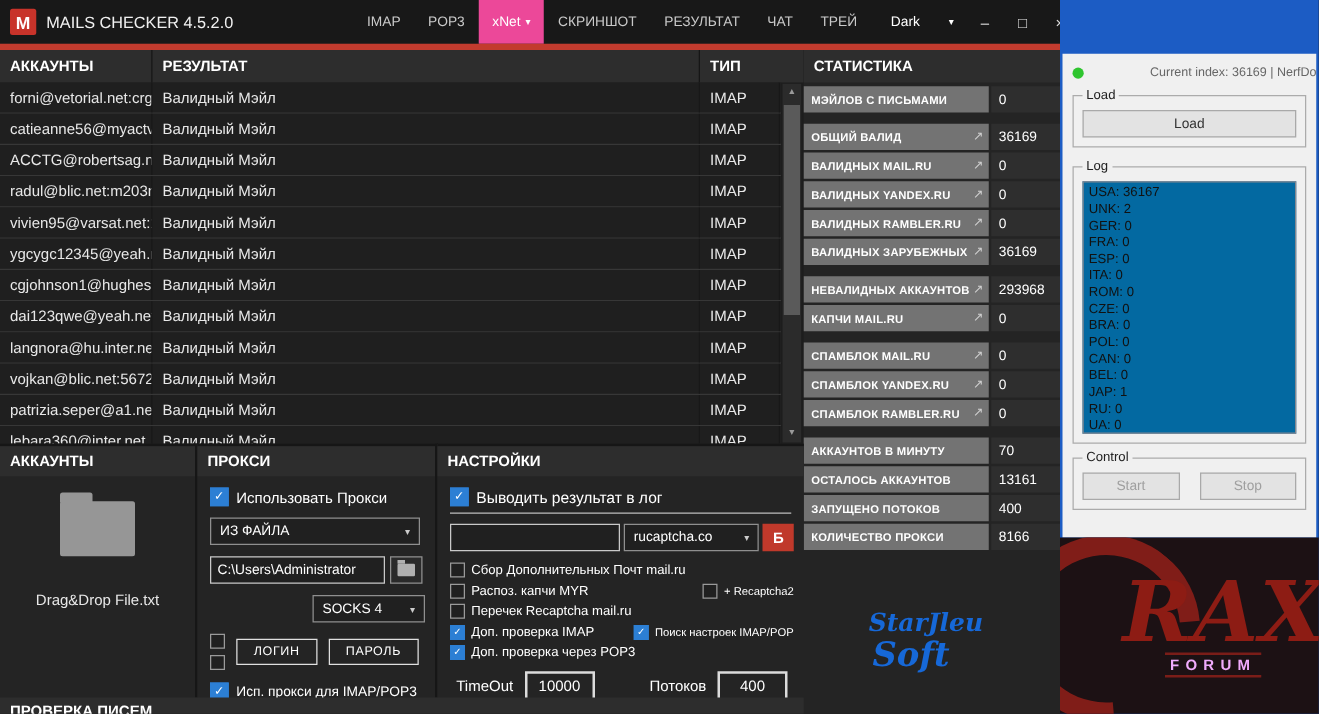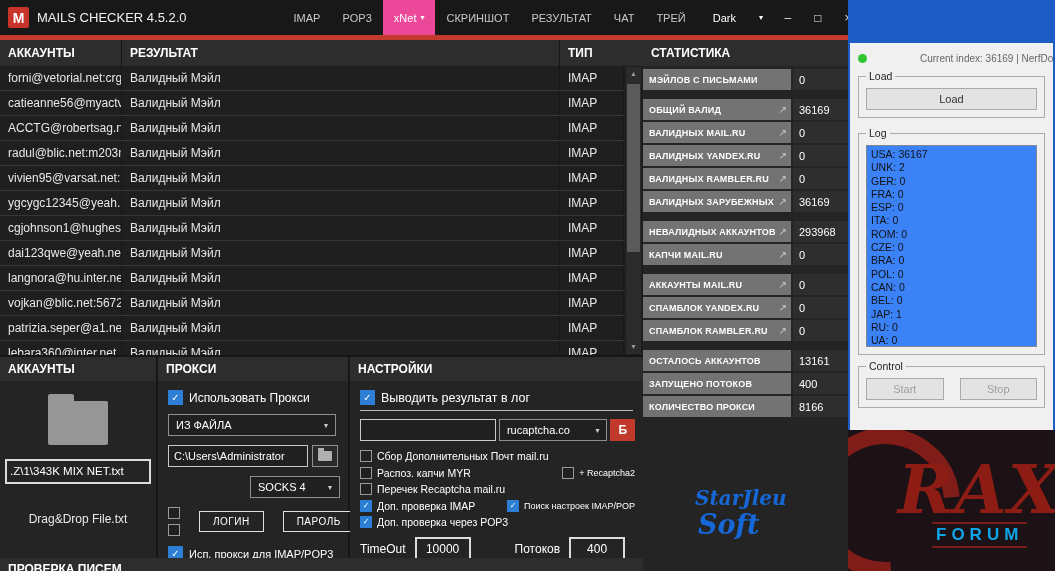--- a/index.html
+++ b/index.html
@@ -77,68 +77,68 @@
               display:flex; align-items:center; justify-content:space-between; padding:0 7px; }
   .dropdown .arrow { font-size:8px; color:#ccc; }
   .src-dd { width:168px; margin-bottom:9px; }
   .input-row { display:flex; gap:4px; margin-bottom:9px; align-items:center; }
   .text-input { border:1px solid #c9c9c9; background:#202020; color:#fff; font-size:11px; height:22px; line-height:20px; padding:0 5px; white-space:nowrap; overflow:hidden; }
   .path-input { width:140px; }
   .folder-btn { width:26px; height:22px; border:1px solid #8f8f8f; background:#2a2a2a; display:flex; align-items:center; justify-content:center; }
   .folder-small { width:14px; height:10px; background:#b0b0b0; position:relative; border-radius:1px; }
   .folder-small:before { content:''; position:absolute; top:-3px; left:0; width:6px; height:3px; background:#b0b0b0; }
   .type-dd { width:90px; margin-left:82px; margin-bottom:9px; }
-  .auth-row { display:flex; align-items:center; gap:19px; margin-bottom:10px; }
+  .auth-row { display:flex; align-items:center; gap:9px; margin-bottom:10px; }
   .cb-stack { display:flex; flex-direction:column; gap:5px; }
   .pbtn { border:1px solid #e0e0e0; color:#fff; font-size:10px; padding:4px 13px; letter-spacing:0.5px; white-space:nowrap; }
   .imap-row .cb-label { font-size:11px; }
 
   .log-row { margin-bottom:5px; }
   .log-row .cb-label { font-size:12.5px; }
   .settings-divider { border-top:1px solid #bdbdbd; margin:0 2px 8px 0; }
   .captcha-row { display:flex; gap:3px; align-items:center; margin-bottom:9px; }
   .captcha-key { width:138px; }
   .captcha-dd { width:110px; }
   .b-btn { width:25px; height:22px; background:#c0392b; color:#fff; font-weight:bold; font-size:12px; display:flex; align-items:center; justify-content:center; }
   .settings-options { width:275px; }
   .opt-row { display:flex; align-items:center; gap:5px; margin-bottom:4.5px; }
   .opt-label { font-size:10.5px; color:#fff; white-space:nowrap; }
   .opt-label.tiny { font-size:9px; }
   .cb.extra { margin-left:auto; }
-  .num-row { display:flex; align-items:center; margin-top:9px; }
+  .num-row { display:flex; align-items:center; margin-top:9px;justify-content:center; }
   .num-label { color:#fff; font-size:12px; }
   .num-input { border:2px solid #dcdcdc; color:#fff; font-size:12px; width:56px; height:24px; line-height:20px; text-align:center; margin-left:9px; }
   .num-label.threads { margin-left:44px; }
 
   .bottom-section-header { position:absolute; left:0; top:558px; width:643px; height:13px; background:#2d2d2d;
                            color:#fff; font-weight:bold; font-size:12px; line-height:22px; padding-left:8px; overflow:hidden; }
 
   
   .sidebar { position:absolute; left:848px; top:0; width:207px; height:571px; background:#1c5cc4; }
   .sidebar-content { position:absolute; left:2px; top:43px; width:203px; height:387px; background:#f0f0f0; overflow:hidden; }
   .status-row { display:flex; align-items:center; gap:5px; padding:10px 8px 0; }
   .status-dot { width:9px; height:9px; border-radius:50%; background:#2fc52f; flex:none; }
   .status-text { font-size:10px; color:#666; white-space:nowrap;margin-left:48px; }
   .groupbox { position:relative; border:1px solid #ababab; margin:12px 8px 0; padding:11px 7px 7px; }
   .groupbox-label { position:absolute; top:-7px; left:7px; background:#f0f0f0; font-size:10.5px; color:#222; padding:0 3px; }
   .win-button { background:#e3e3e3; border:1px solid #a9a9a9; font-size:11px; color:#333; height:22px;
                 display:flex; align-items:center; justify-content:center; }
   .log-group { margin-top:15px; }
-  .listbox { background:#3b82f6; border:1px solid #828790; height:202px; font-size:10.5px; color:#111; padding:2px 4px; overflow:hidden; }
+  .listbox { background:#0369a1; border:1px solid #828790; height:202px; font-size:10.5px; color:#111; padding:2px 4px; overflow:hidden; }
   .log-line { line-height:13.3px; white-space:pre; }
   .control-group { margin-top:11px; }
   .control-buttons { display:flex; gap:16px; }
   .control-buttons .win-button { flex:1; color:#9f9f9f; }
 
   .logo-area { position:absolute; left:0; top:430px; width:207px; height:141px; background:#1c1114; overflow:hidden; }
   .crax-circle { position:absolute; left:-38px; top:-2px; width:150px; height:150px; border-radius:50%;
                  border:16px solid #801d18; border-right-color:transparent; transform:rotate(40deg); }
   .crax-text { position:absolute; left:50px; top:20px; font-size:67px; font-weight:bold; font-style:italic;
                color:#8d1c14; font-family:"DejaVu Serif",serif; letter-spacing:1px; }
-  .crax-forum { position:absolute; left:84px; top:92px; color:#0ea5e9; font-size:17px; font-weight:bold; letter-spacing:5px;
+  .crax-forum { position:absolute; left:84px; top:92px; color:#f0abfc; font-size:12px; font-weight:bold; letter-spacing:5px;
                 border-top:2px solid #7a1d18; border-bottom:2px solid #7a1d18; padding:1px 4px; }
 </style>
 </head>
 <body>
 
 <div class="main-window">
 
   <div class="titlebar">
     <div class="logo">M</div>
     <div class="app-title">MAILS CHECKER 4.5.2.0</div>
@@ -306,38 +306,44 @@
         </div>
         <div class="stat-row gap">
           <div class="stat-label">
             <span>КАПЧИ MAIL.RU</span>
             <span class="stat-arrow">↗</span>
           </div>
           <div class="stat-value">0</div>
         </div>
         <div class="stat-row">
           <div class="stat-label">
-            <span>АККАУНТЫ MAIL.RU</span>
+            <span>СПАМБЛОК MAIL.RU</span>
             <span class="stat-arrow">↗</span>
           </div>
           <div class="stat-value">0</div>
         </div>
         <div class="stat-row">
           <div class="stat-label">
             <span>СПАМБЛОК YANDEX.RU</span>
             <span class="stat-arrow">↗</span>
           </div>
           <div class="stat-value">0</div>
         </div>
         <div class="stat-row gap">
           <div class="stat-label">
             <span>СПАМБЛОК RAMBLER.RU</span>
             <span class="stat-arrow">↗</span>
           </div>
           <div class="stat-value">0</div>
+        </div>
+        <div class="stat-row">
+          <div class="stat-label">
+            <span>АККАУНТОВ В МИНУТУ</span>
+          </div>
+          <div class="stat-value">70</div>
         </div>
         <div class="stat-row">
           <div class="stat-label">
             <span>ОСТАЛОСЬ АККАУНТОВ</span>
           </div>
           <div class="stat-value">13161</div>
         </div>
         <div class="stat-row">
           <div class="stat-label">
             <span>ЗАПУЩЕНО ПОТОКОВ</span>
@@ -355,21 +361,20 @@
       <div class="wm1">StarJleu</div>
       <div class="wm2">Soft</div>
     </div>
   </div>
 
   <div class="panel accounts-panel">
     <div class="panel-header">АККАУНТЫ</div>
     <div class="folder-big">
         <div class="folder-tab"></div>
       </div>
-    <div class="file-box">.Z\1\343K MIX NET.txt</div>
     <div class="dragdrop">Drag&amp;Drop File.txt</div>
   </div>
 
   <div class="panel proxy-panel">
     <div class="panel-header">ПРОКСИ</div>
     <div class="panel-body">
       <div class="cb-row">
         <span class="cb checked">✓</span>
         <span class="cb-label">Использовать Прокси</span>
       </div>

